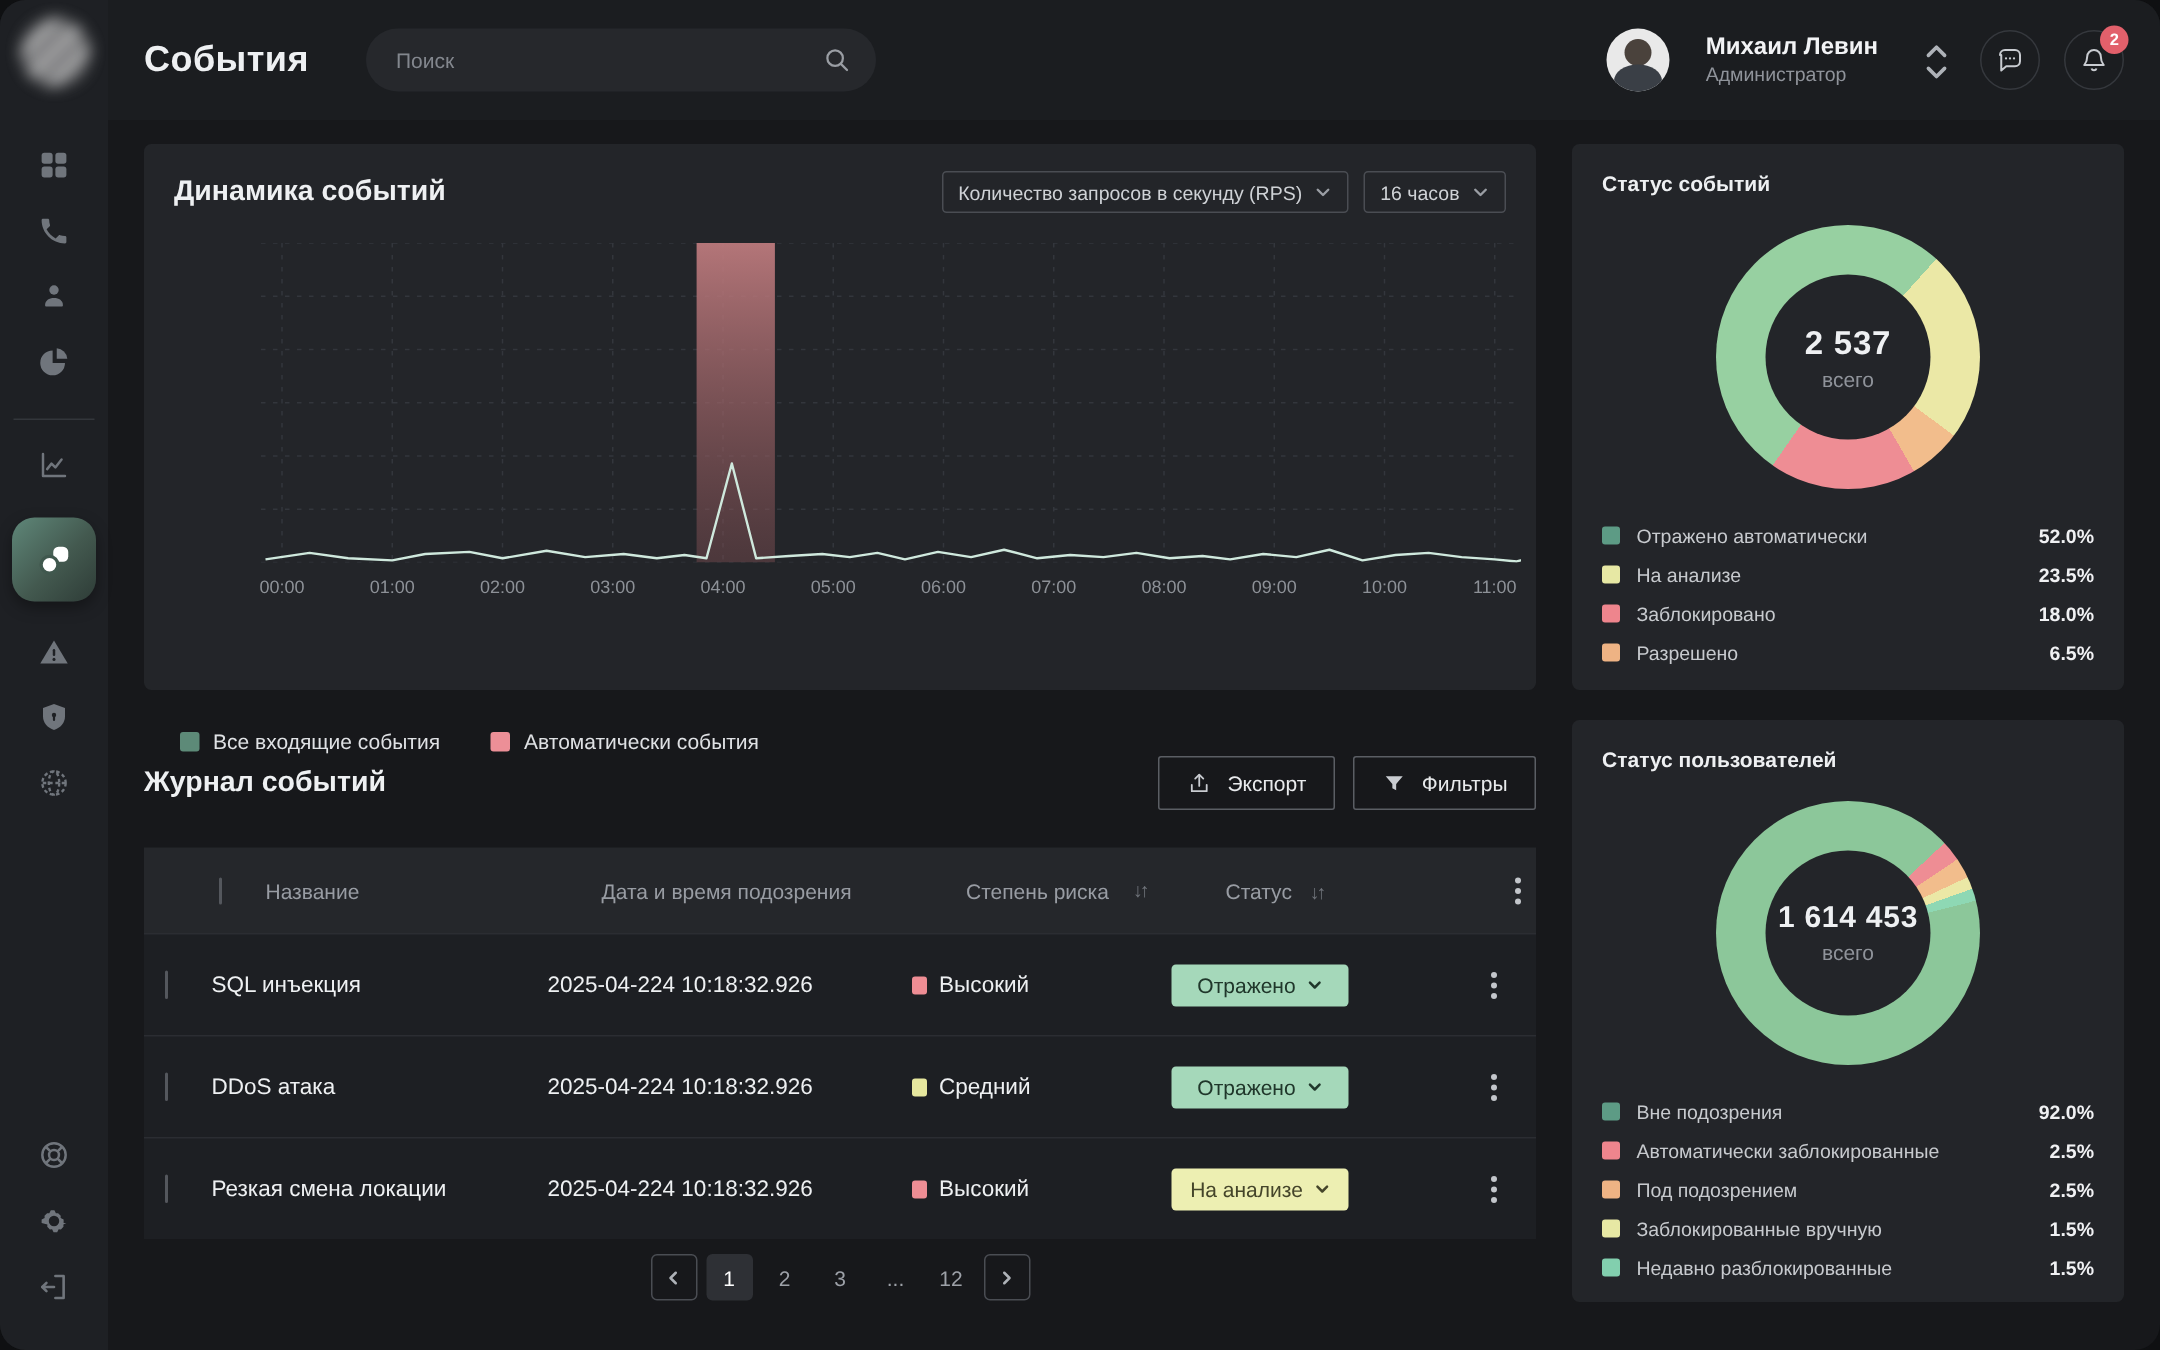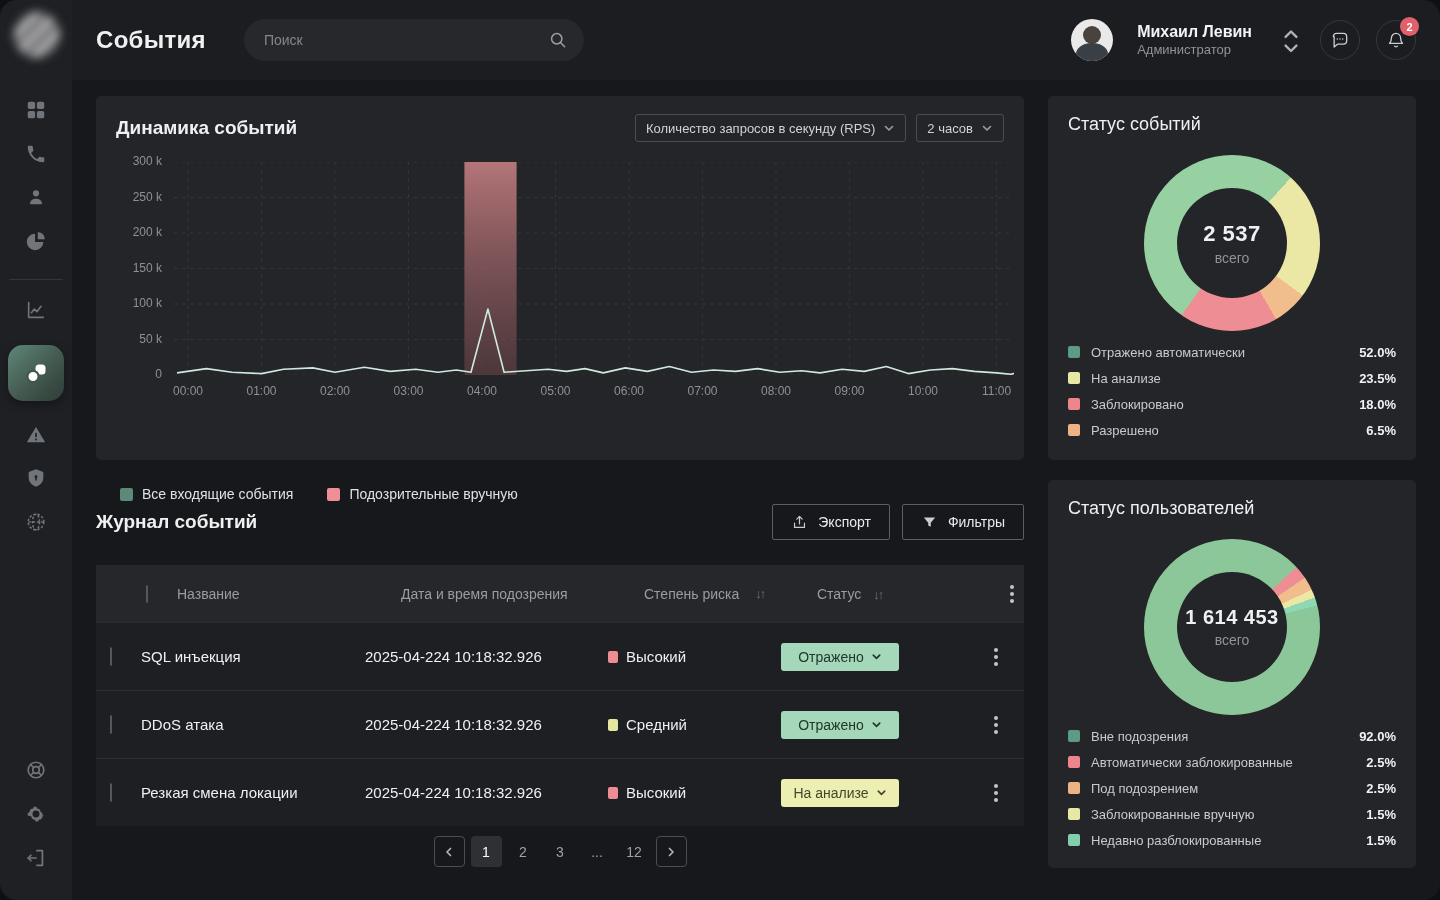--- a/index.html
+++ b/index.html
@@ -105,29 +105,29 @@
   .pg { width:31px; height:31px; display:flex; align-items:center; justify-content:center;
         font-size:14px; color:#9da1a8; border-radius:4px; cursor:pointer; }
   .pg.arrow { border:1px solid #4a4d53; color:#aeb2b8; }
   .pg.arrow svg { width:12px; height:12px; }
   .pg.active { background:#2e3035; color:#fff; }
   .pg.dots { cursor:default; }
 
   
   .events-card { left:976px; top:16px; width:368px; height:364px; padding:18px 20px; }
   .users-card { left:976px; top:400px; width:368px; height:388px; padding:18px 20px; }
-  .r-title { font-size:18px; font-weight:400; }
+  .r-title { font-size:14px; font-weight:700; }
   .donut-wrap { position:relative; width:176px; height:176px; margin:20px auto 0; }
   .donut { width:176px; height:176px; border-radius:50%; }
   .donut-hole { position:absolute; left:33px; top:33px; width:110px; height:110px; border-radius:50%;
                 background:#232529; display:flex; flex-direction:column; align-items:center;
                 justify-content:center; }
   .donut-total { font-size:22px; font-weight:700; letter-spacing:.5px; }
   .donut-sub { font-size:14px; color:#8f939a; margin-top:3px; }
-  .d-legend { margin-top:8px;text-align:right; }
+  .d-legend { margin-top:18px;text-align:right; }
   .d-leg-row { display:flex; align-items:center; height:26px; font-size:13px; color:#c7cace; }
   .d-leg-row .leg-sw { width:12px; height:12px; margin-right:11px; flex:none; }
   .d-leg-val { margin-left:auto; color:#f0f1f3; font-weight:700; }
 </style>
 </head>
 <body>
 
 <div class="app">
 
   <nav class="sidebar">
@@ -268,37 +268,28 @@
     <section class="card chart-card">
       <div class="card-head">
         <h2 class="card-title">Динамика событий</h2>
         <div class="dd">
           <span>Количество запросов в секунду (RPS)</span>
           <svg viewBox="0 0 12 12" fill="none" stroke="currentColor" stroke-width="1.6" stroke-linecap="round" stroke-linejoin="round">
               <path d="M2.5 4.5 6 8l3.5-3.5"></path>
             </svg>
         </div>
         <div class="dd">
-          <span>2 часов</span>
+          <span>16 часов</span>
           <svg viewBox="0 0 12 12" fill="none" stroke="currentColor" stroke-width="1.6" stroke-linecap="round" stroke-linejoin="round">
               <path d="M2.5 4.5 6 8l3.5-3.5"></path>
             </svg>
         </div>
       </div>
 
       <div class="chart-body">
-        <div class="y-labels">
-            <span style="top: -8px;">300 k</span>
-            <span style="top: 27.5px;">250 k</span>
-            <span style="top: 63px;">200 k</span>
-            <span style="top: 98.5px;">150 k</span>
-            <span style="top: 134px;">100 k</span>
-            <span style="top: 169.5px;">50 k</span>
-            <span style="top: 205px;">0</span>
-          </div>
         <div class="plot-wrap">
             <svg class="plot">
               <defs>
                 <linearGradient id="bandGrad" x1="0" y1="0" x2="0" y2="1">
                   <stop offset="0" stop-color="rgba(192,124,127,0.92)"></stop>
                   <stop offset="1" stop-color="rgba(126,78,82,0.45)"></stop>
                 </linearGradient>
               </defs>
               <line class="grid" x1="0" y1="0.0" x2="840" y2="0.0"></line>
               <line class="grid" x1="0" y1="35.5" x2="840" y2="35.5"></line>
@@ -338,21 +329,21 @@
             <span style="left: 797.5px;">11:00</span>
           </div>
 
         <div class="chart-legend">
           <div class="leg-item">
             <span class="leg-sw" style="background: rgb(93, 138, 120);"></span>
             <span>Все входящие события</span>
           </div>
           <div class="leg-item">
             <span class="leg-sw" style="background: rgb(236, 143, 151);"></span>
-            <span>Подозрительные вручную</span>
+            <span>Автоматически события</span>
           </div>
         </div>
       </div>
     </section>
 
     <div class="journal-head">
       <h2 class="journal-title">Журнал событий</h2>
       <button class="tool-btn">
         <svg viewBox="0 0 24 24" fill="none" stroke="currentColor" stroke-width="1.7" stroke-linecap="round" stroke-linejoin="round">
             <path d="M12 14V4"></path>

